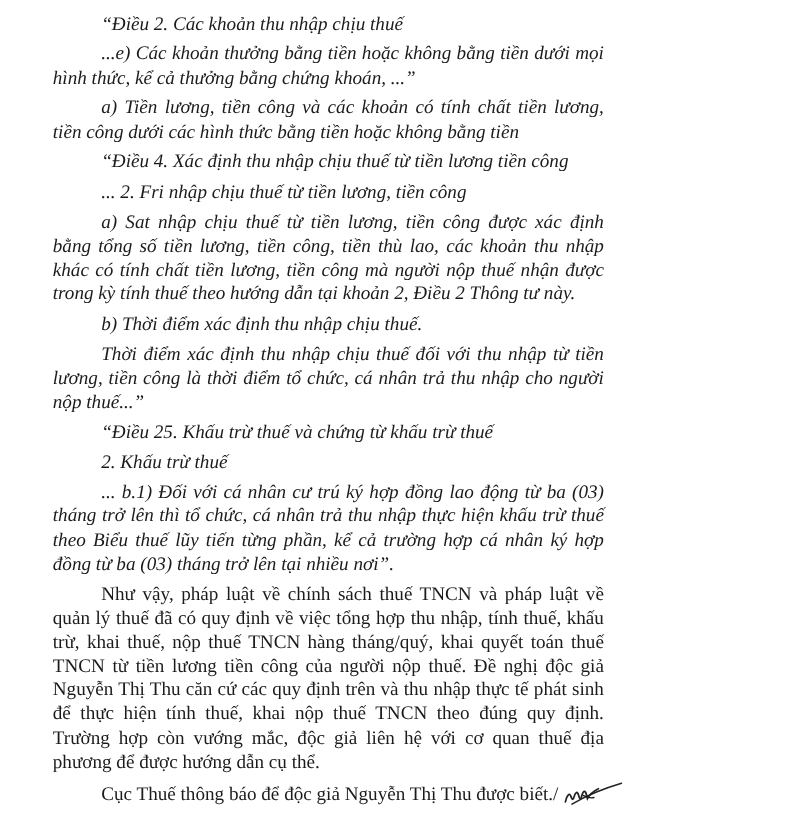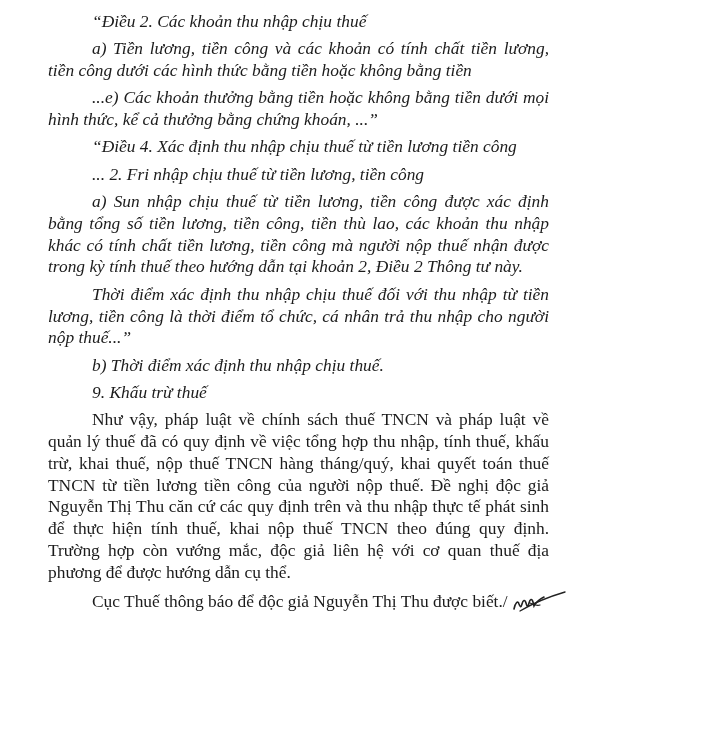--- a/index.html
+++ b/index.html
@@ -42,37 +42,39 @@
   }
 </style>
 </head>
 <body>
 
 <div class="page">
 
   <p class="q">“Điều 2. Các khoản thu nhập chịu thuế</p>
 
 
+  <p class="q">...e) Các khoản thưởng bằng tiền hoặc không bằng tiền dưới mọi hình thức, kể cả thưởng bằng chứng khoán, ...”</p>
+
   <p class="q">a) Tiền lương, tiền công và các khoản có tính chất tiền lương, tiền công dưới các hình thức bằng tiền hoặc không bằng tiền</p>
-
-  <p class="q">...e) Các khoản thưởng bằng tiền hoặc không bằng tiền dưới mọi hình thức, kể cả thưởng bằng chứng khoán, ...”</p>
 
   <p class="q">“Điều 4. Xác định thu nhập chịu thuế từ tiền lương tiền công</p>
 
   <p class="q">... 2. Fri nhập chịu thuế từ tiền lương, tiền công</p>
 
-  <p class="q">a) Sun nhập chịu thuế từ tiền lương, tiền công được xác định bằng tổng số tiền lương, tiền công, tiền thù lao, các khoản thu nhập khác có tính chất tiền lương, tiền công mà người nộp thuế nhận được trong kỳ tính thuế theo hướng dẫn tại khoản 2, Điều 2 Thông tư này.</p>
+  <p class="q">a) Sat nhập chịu thuế từ tiền lương, tiền công được xác định bằng tổng số tiền lương, tiền công, tiền thù lao, các khoản thu nhập khác có tính chất tiền lương, tiền công mà người nộp thuế nhận được trong kỳ tính thuế theo hướng dẫn tại khoản 2, Điều 2 Thông tư này.</p>
+
+  <p class="q">b) Thời điểm xác định thu nhập chịu thuế.</p>
 
   <p class="q">Thời điểm xác định thu nhập chịu thuế đối với thu nhập từ tiền lương, tiền công là thời điểm tổ chức, cá nhân trả thu nhập cho người nộp thuế...”</p>
 
-  <p class="q">b) Thời điểm xác định thu nhập chịu thuế.</p>
+  <p class="q">“Điều 25. Khấu trừ thuế và chứng từ khấu trừ thuế</p>
 
+  <p class="q">2. Khấu trừ thuế</p>
 
-  <p class="q">9. Khấu trừ thuế</p>
-
+  <p class="q">... b.1) Đối với cá nhân cư trú ký hợp đồng lao động từ ba (03) tháng trở lên thì tổ chức, cá nhân trả thu nhập thực hiện khấu trừ thuế theo Biểu thuế lũy tiến từng phần, kể cả trường hợp cá nhân ký hợp đồng từ ba (03) tháng trở lên tại nhiều nơi”.</p>
 
   <p>Như vậy, pháp luật về chính sách thuế TNCN và pháp luật về quản lý thuế đã có quy định về việc tổng hợp thu nhập, tính thuế, khấu trừ, khai thuế, nộp thuế TNCN hàng tháng/quý, khai quyết toán thuế TNCN từ tiền lương tiền công của người nộp thuế. Đề nghị độc giả Nguyễn Thị Thu căn cứ các quy định trên và thu nhập thực tế phát sinh để thực hiện tính thuế, khai nộp thuế TNCN theo đúng quy định. Trường hợp còn vướng mắc, độc giả liên hệ với cơ quan thuế địa phương để được hướng dẫn cụ thể.</p>
 
   <p class="final-line">
     <span>Cục Thuế thông báo để độc giả Nguyễn Thị Thu được biết./</span><svg class="paraph" width="58" height="24" viewBox="0 0 58 24" aria-hidden="true">
       <path d="M4 20 C5 14, 8 11, 9 15 C10 18, 11 19, 12 15 C13 11, 15 10, 16 14 C17 18, 18 18, 19 14 C20 10, 22 9, 23 13 L24 17 C26 13, 30 10, 34 8" fill="none" stroke="#222222" stroke-width="1.6" stroke-linecap="round"></path>
       <path d="M10 22 C20 16, 38 8, 55 3" fill="none" stroke="#222222" stroke-width="1.4" stroke-linecap="round"></path>
       <path d="M20 14 C24 16, 27 17, 30 16" fill="none" stroke="#222222" stroke-width="1.2" stroke-linecap="round"></path>
     </svg>
   </p>

